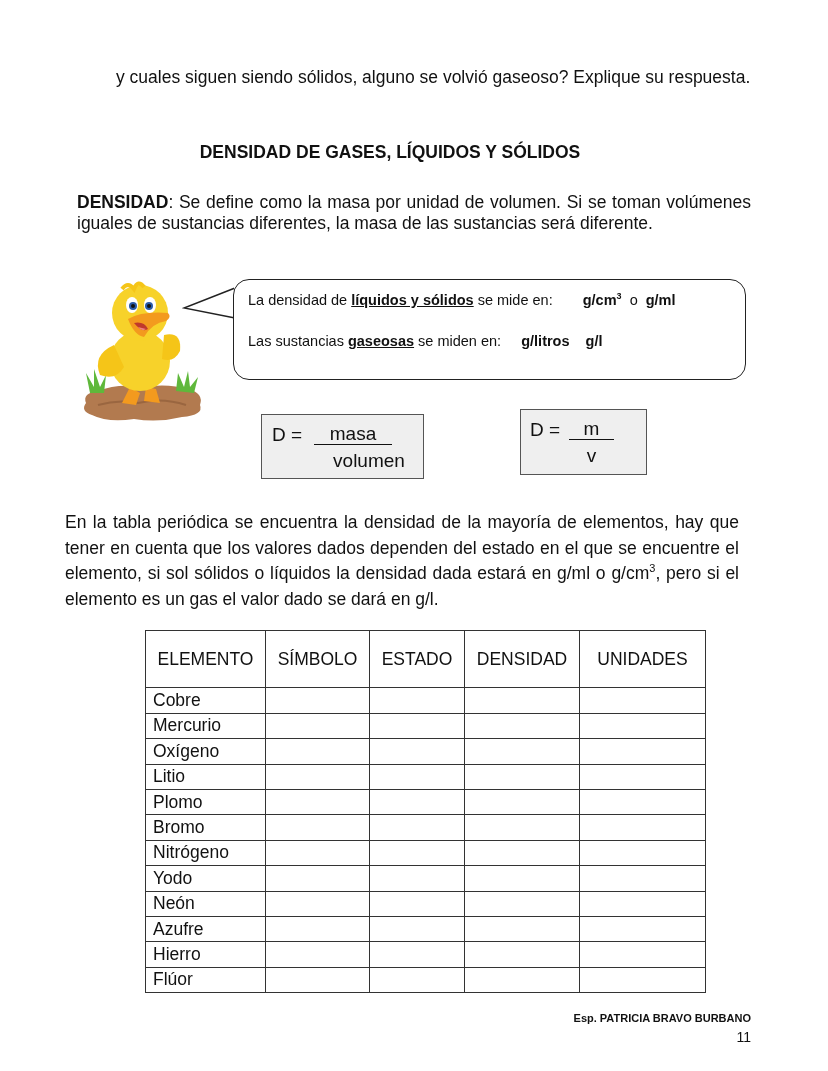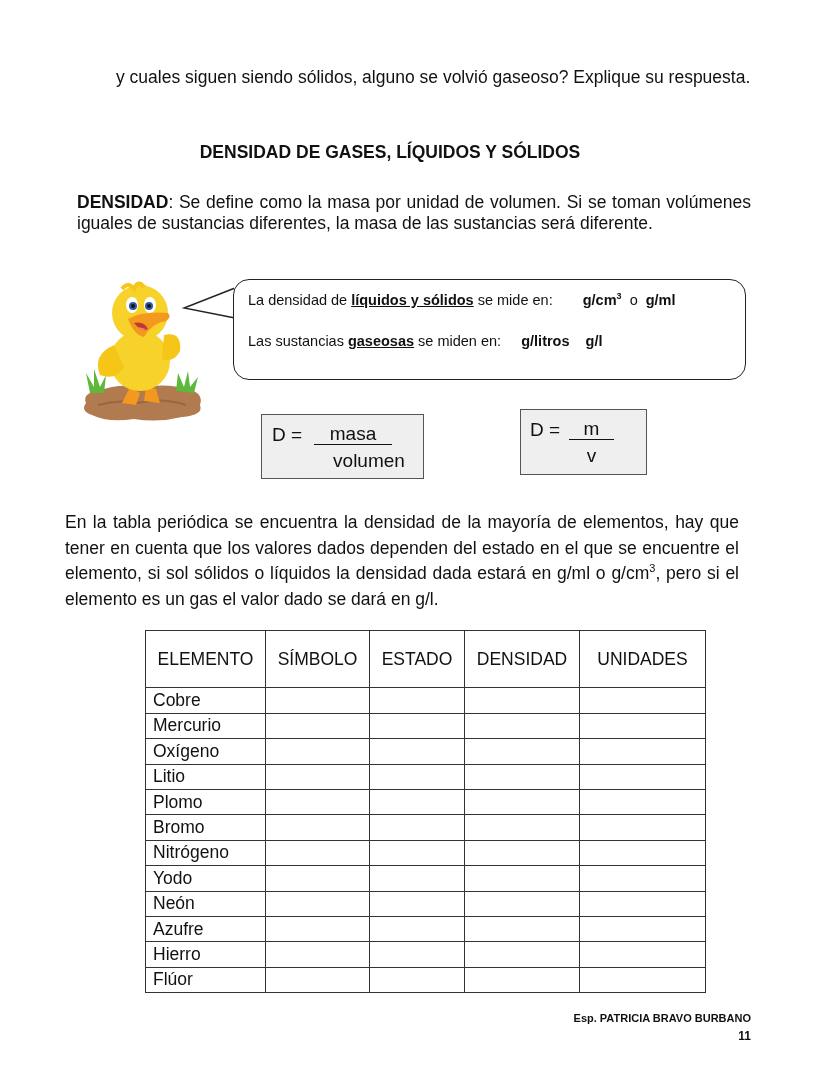--- a/index.html
+++ b/index.html
@@ -64,21 +64,21 @@
       border: 1.3px solid #333; padding: 0 7px; height: 24.4px;
       text-align: left; white-space: nowrap;
     }
     #elements-table th { font-weight: normal; text-align: center; padding: 16px 6px; }
     #elements-table td.name { padding-left: 7px; }
 
     #footer-name {
       right: 77px; top: 1012px; font-weight: bold; font-size: 11px; text-align: center;
     }
     #footer-page {
-      right: 77px; top: 1029px; font-weight: bold; font-size: 12px; text-align: right;
+      right: 77px; top: 1029px; font-weight: normal; font-size: 14px; text-align: right;
     }
   </style>
 </head>
 <body>
 
 <div class="abs para" id="intro">
   <span>y cuales siguen siendo sólidos, alguno se volvió gaseoso? Explique su respuesta.</span>
 </div>
 
 <div class="abs" id="title">DENSIDAD DE GASES, LÍQUIDOS Y SÓLIDOS</div>

